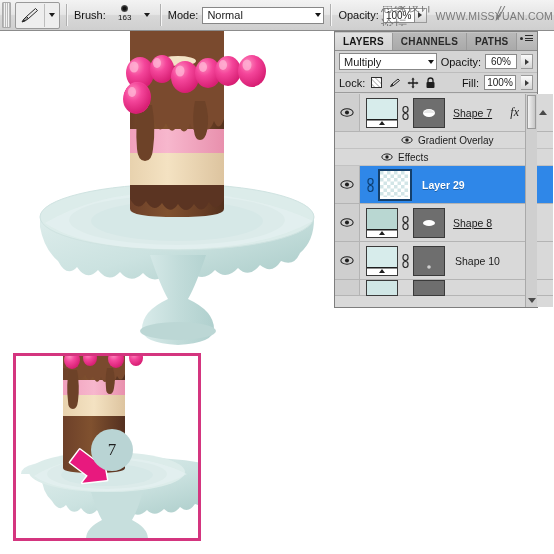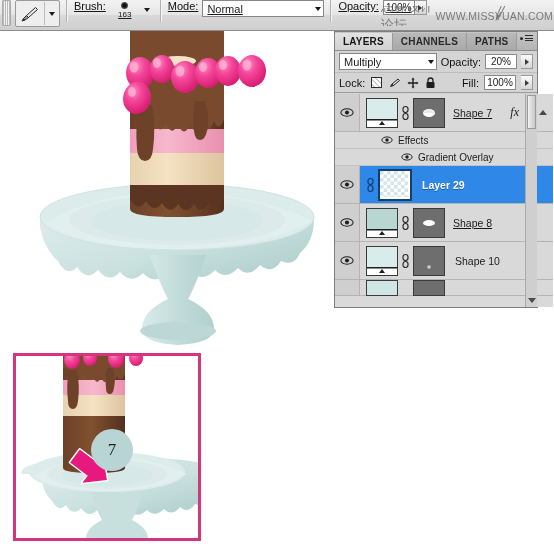--- a/index.html
+++ b/index.html
@@ -11,23 +11,22 @@
     color:#1a1a1a;
     overflow:hidden;
     position:relative;
   }
 
   
   #options-bar{
     position:absolute;left:0;top:0;width:554px;height:31px;
     background:linear-gradient(to bottom,#f3f3f3 0%,#e6e6e6 48%,#d8d8d8 52%,#cfcfcf 100%);
     border-bottom:1px solid #8c8c8c;
-    display:flex;align-items:flex-start;
+    display:flex;align-items:center;
     box-sizing:border-box;
-    text-decoration:underline;
   }
   .grip{width:7px;height:24px;margin-left:2px;
     background:repeating-linear-gradient(to right,#b9b9b9 0 1px,#f2f2f2 1px 2px);
     border:1px solid #aaa;border-radius:1px;}
   .tool-well{
     display:flex;align-items:center;height:25px;margin-left:4px;
     border:1px solid #9a9a9a;background:#eeeeee;border-radius:2px;
   }
   .tool-icon{width:28px;height:23px;display:flex;align-items:center;justify-content:center;}
   .tool-caret{width:14px;height:23px;display:flex;align-items:center;justify-content:center;
@@ -370,21 +369,21 @@
     </div>
   </div>
 
   <div id="blend-row">
     <div class="dropdown" style="flex:1;min-width:0;">
       <span>Multiply</span>
       <span class="caret"></span>
     </div>
     <span class="lbl">Opacity:</span>
     <div class="numfield" style="width:32px;">
-      <span>20%</span>
+      <span>60%</span>
     </div>
     <div class="spin">
         <span class="tri"></span>
       </div>
   </div>
 
   <div id="lock-row">
     <span class="lbl">Lock:</span>
     <span class="lock-ico">
         <span class="chk"></span>
@@ -451,34 +450,34 @@
           </svg>
         </div>
       </div>
       <span class="lname u">Shape 7</span>
       <div class="fx-cell">
         <span class="fx-i">fx</span>
         <span class="tri-up"></span>
       </div>
     </div>
 
+    <div class="erow" style="padding-left:66px;">
+      <svg class="eye-sm" viewBox="0 0 14 9">
+        <ellipse cx="7" cy="4.5" rx="6" ry="3.6" fill="none" stroke="#1e1e1e" stroke-width="1.1"></ellipse>
+        <circle cx="7" cy="4.5" r="2" fill="#1e1e1e"></circle>
+        </svg>
+      <span>Gradient Overlay</span>
+    </div>
+
     <div class="erow" style="padding-left:46px;">
       <svg class="eye-sm" viewBox="0 0 14 9">
         <ellipse cx="7" cy="4.5" rx="6" ry="3.6" fill="none" stroke="#1e1e1e" stroke-width="1.1"></ellipse>
         <circle cx="7" cy="4.5" r="2" fill="#1e1e1e"></circle>
         </svg>
       <span>Effects</span>
-    </div>
-
-    <div class="erow" style="padding-left:66px;">
-      <svg class="eye-sm" viewBox="0 0 14 9">
-        <ellipse cx="7" cy="4.5" rx="6" ry="3.6" fill="none" stroke="#1e1e1e" stroke-width="1.1"></ellipse>
-        <circle cx="7" cy="4.5" r="2" fill="#1e1e1e"></circle>
-        </svg>
-      <span>Gradient Overlay</span>
     </div>
 
     <div class="lrow sel">
       <div class="eye-cell">
         <svg class="eye" viewBox="0 0 16 10">
           <ellipse cx="8" cy="5" rx="7" ry="4.2" fill="none" stroke="#1e1e1e" stroke-width="1.2"></ellipse>
           <circle cx="8" cy="5" r="2.3" fill="#1e1e1e"></circle>
           </svg>
       </div>
       <div class="thumb-cell">

